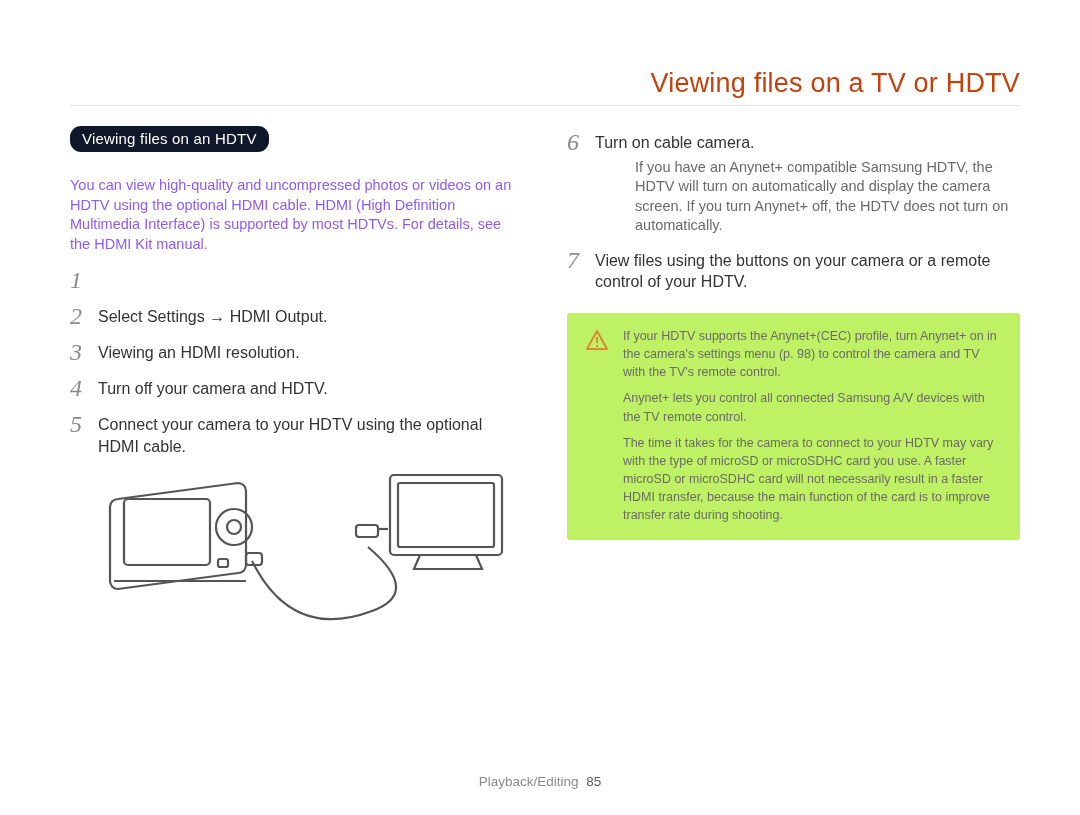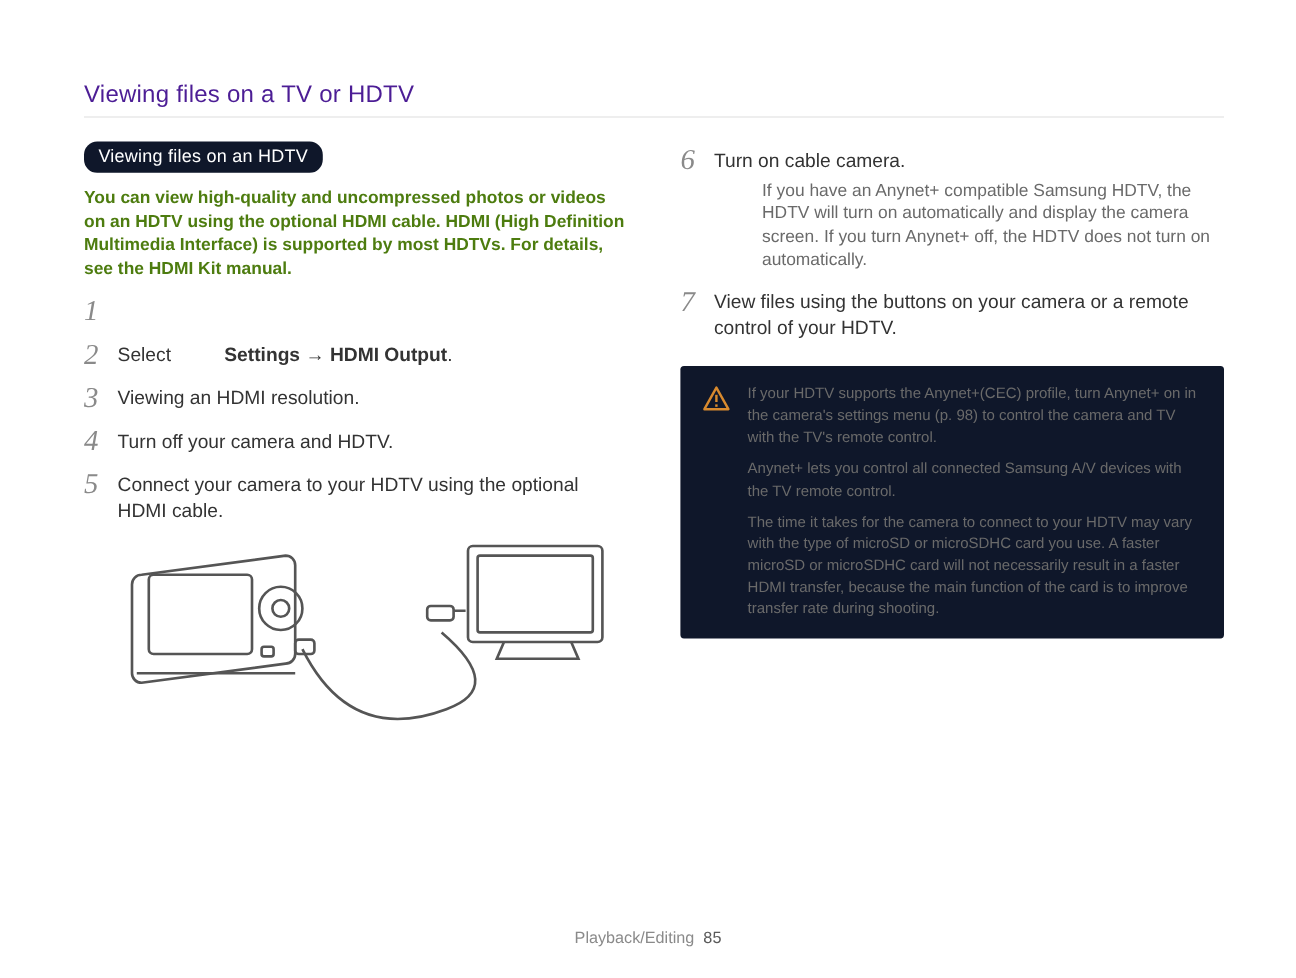--- a/index.html
+++ b/index.html
@@ -13,24 +13,25 @@
     -webkit-font-smoothing: antialiased;
   }
   .page {
     position: relative;
     width: 1080px;
     height: 815px;
     box-sizing: border-box;
     padding: 68px 60px 0 70px;
   }
   .topic-title {
-    font-size: 20px;
-    font-weight: 300;
-    color: #4c1d95;
+    font-size: 27px;
+    font-weight: 300;
+    color: #c2410c;
     letter-spacing: 0.2px;
+    text-align: right;
   }
   .hr {
     border: none;
     border-top: 1px solid #e3e3e3;
     margin: 6px 0 20px 0;
   }
   .cols {
     display: flex;
     gap: 44px;
   }
@@ -43,23 +44,23 @@
     color: #ffffff;
     font-size: 15px;
     padding: 4px 12px 5px 12px;
     border-radius: 11px;
     font-weight: 400;
     letter-spacing: 0.2px;
   }
   .intro {
     font-size: 14.5px;
     line-height: 1.35;
-    color: #4d7c0f;
-    margin-top: 12px;
-    font-weight: 700;
+    color: #8b5cf6;
+    margin-top: 24px;
+    font-weight: 400;
   }
   .steps {
     margin-top: 14px;
   }
   .step {
     display: flex;
     align-items: flex-start;
     gap: 12px;
     margin-bottom: 12px;
   }
@@ -73,34 +74,34 @@
     flex: 0 0 auto;
     font-weight: 400;
   }
   .steptext {
     font-size: 16px;
     line-height: 1.35;
     color: #333333;
     font-weight: 300;
     padding-top: 2px;
   }
-  .steptext .bold { font-weight: 700; margin-left: 40px; }
+  .steptext .bold { font-weight: 400; }
   .step-sub {
     font-size: 14.5px;
     line-height: 1.35;
     color: #6a6a6a;
     font-weight: 300;
     margin-top: 4px;
     margin-left: 40px;
   }
   .illustration {
     margin: 6px 0 0 30px;
   }
   .note {
-    background: #0f172a;
+    background: #bef264;
     border-radius: 3px;
     padding: 14px 18px 16px 18px;
     display: flex;
     gap: 14px;
     margin-top: 20px;
   }
   .note-icon {
     flex: 0 0 auto;
     margin-top: 2px;
   }

